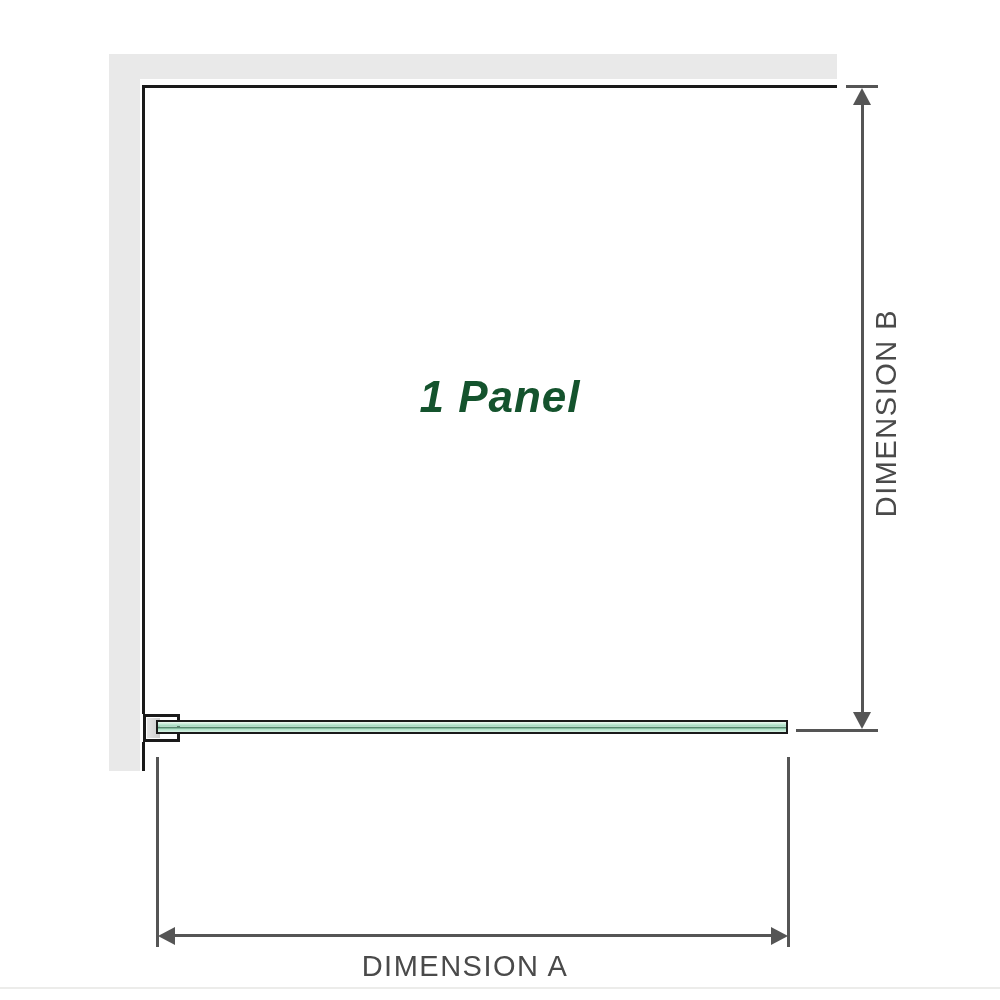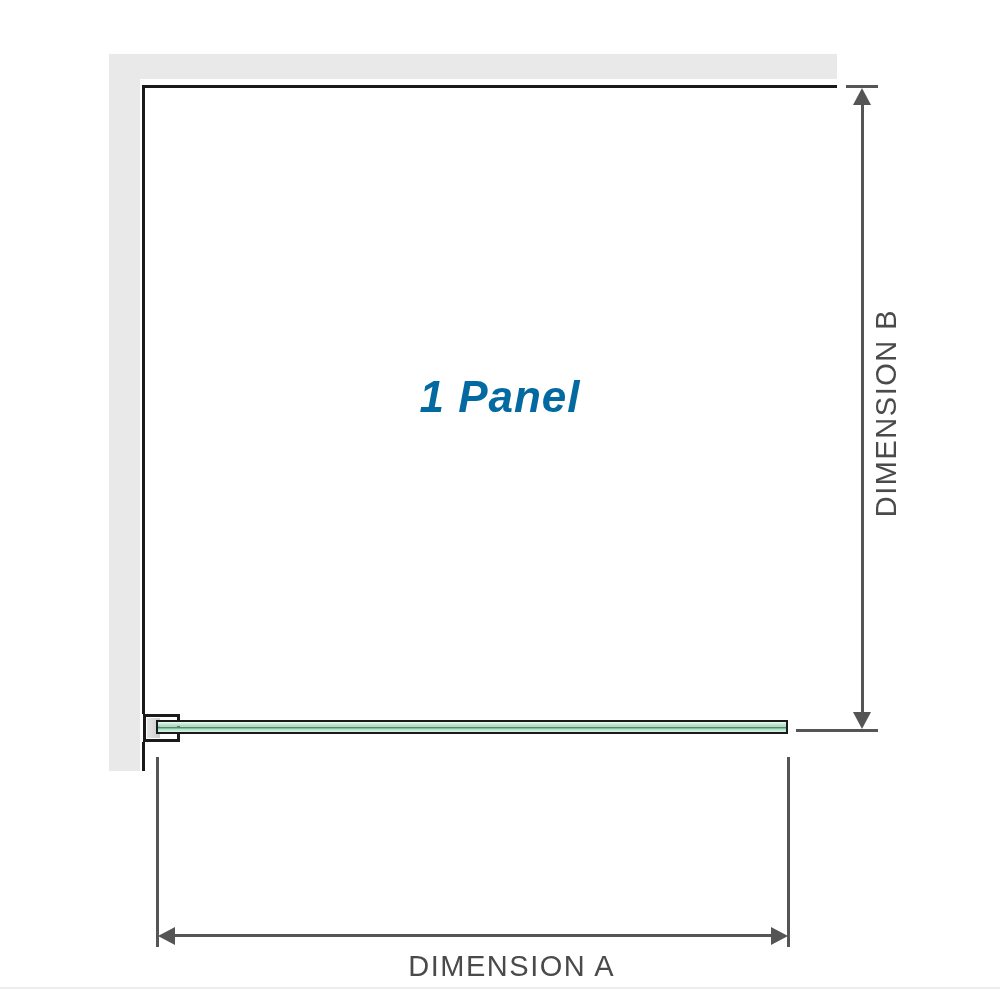--- a/index.html
+++ b/index.html
@@ -49,21 +49,21 @@
   
   .panel-label {
     left: 385px; top: 372px;
     width: 230px; height: 50px;
     line-height: 50px;
     text-align: center;
     font-size: 44px;
     font-style: italic;
     font-weight: 600;
     letter-spacing: 1px;
-    color: #0369a1;
+    color: #14532d;
   }
 
   
   .bracket {
     left: 143px; top: 714px;
     width: 37px; height: 28px;
     border: 3px solid #1a1a1a;
     background: #ffffff;
     box-sizing: border-box;
   }
@@ -135,21 +135,21 @@
   .dima-arrow-right {
     left: 771px; top: 927px;
     border-top: 9px solid transparent;
     border-bottom: 9px solid transparent;
     border-left: 17px solid #555555;
   }
   .dima-label {
     left: 315px; top: 949px;
     width: 300px; height: 34px;
     line-height: 34px;
-    text-align: right;
+    text-align: center;
     font-size: 29px;
     font-weight: 300;
     letter-spacing: 1.5px;
     color: #4a4a4a;
     white-space: nowrap;
   }
 
   .bottom-hairline {
     left: 0; top: 987px;
     width: 1000px; height: 2px;

